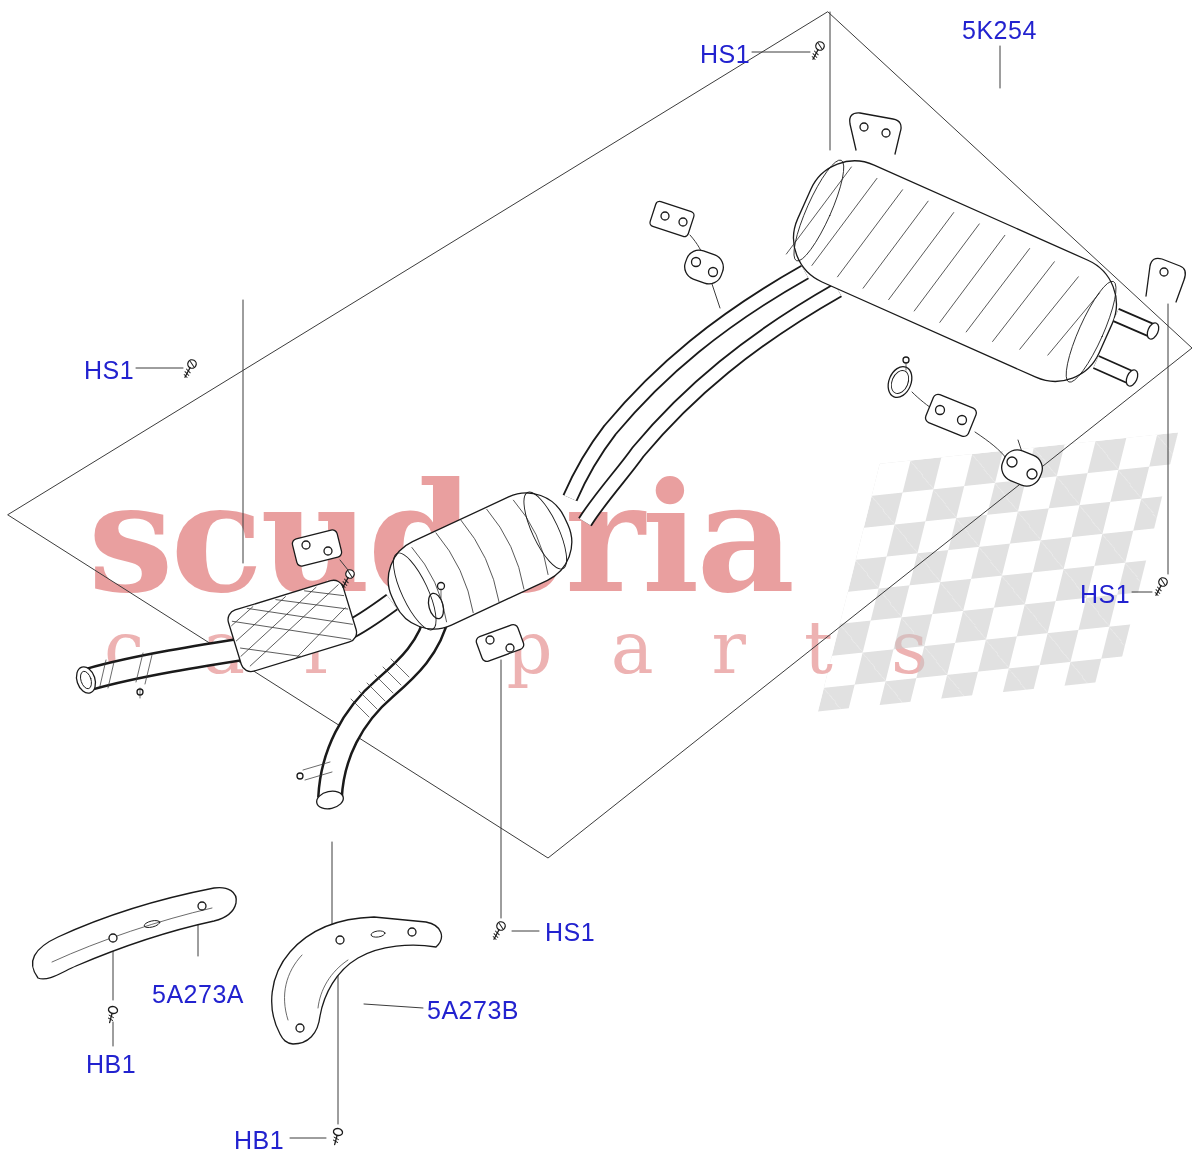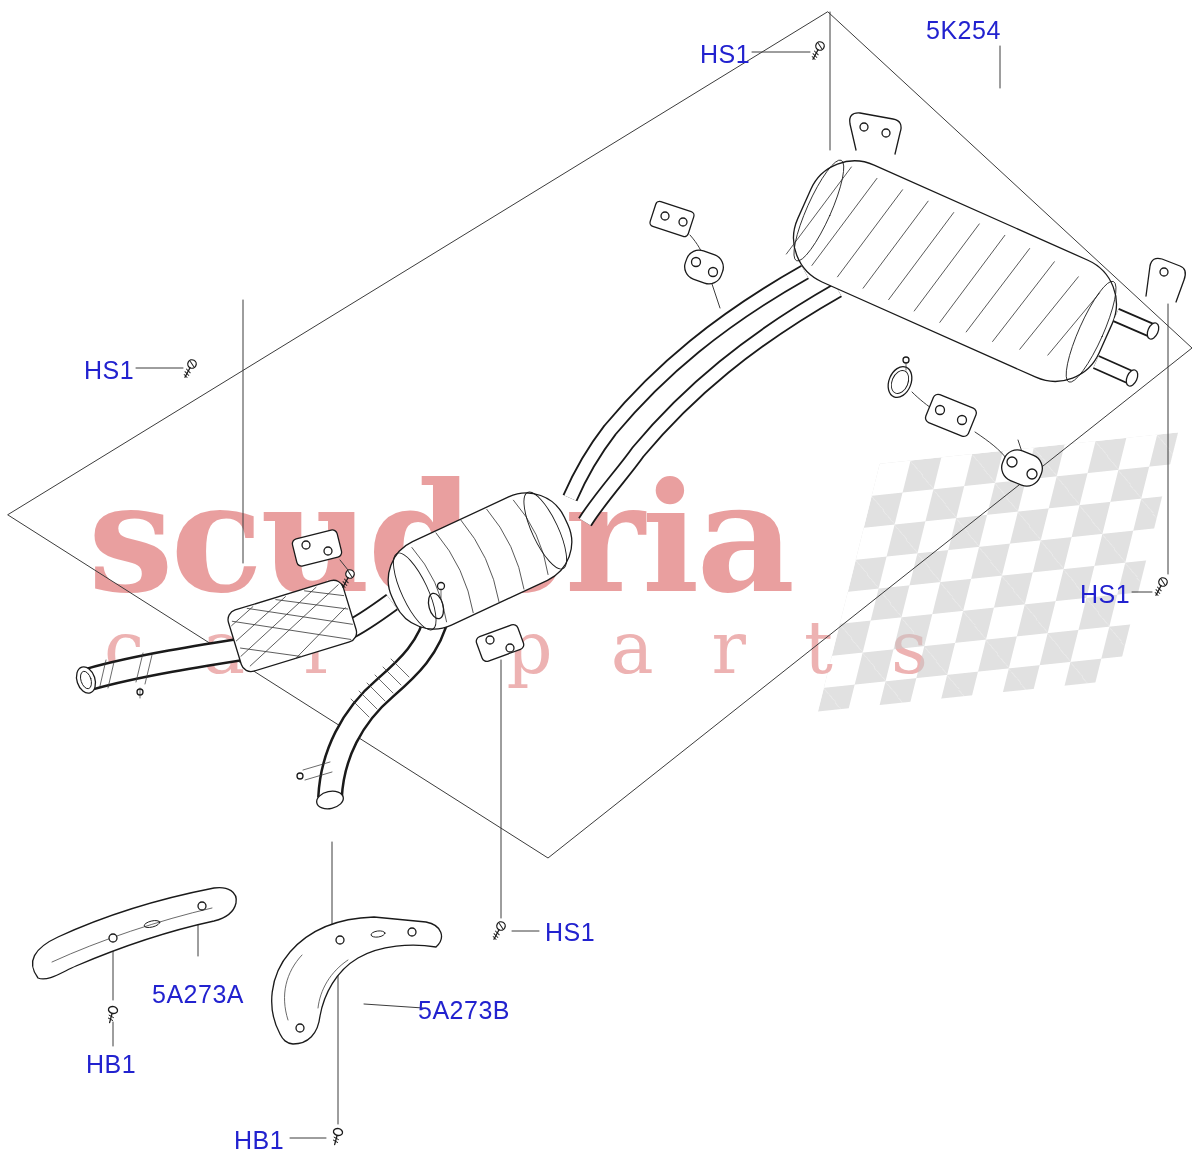--- a/index.html
+++ b/index.html
@@ -222,22 +222,22 @@
       </g>
     <g>
         <use href="#blt" transform="translate(113 1010) rotate(15)"></use>
       </g>
     <g>
         <use href="#blt" transform="translate(338 1132) rotate(15)"></use>
       </g>
   </svg>
 
   <span class="part-label" style="left:700px;top:40px">HS1</span>
-  <span class="part-label" style="left:926px;top:16px">5K254</span>
+  <span class="part-label" style="left:962px;top:16px">5K254</span>
   <span class="part-label" style="left:84px;top:356px">HS1</span>
   <span class="part-label" style="left:1080px;top:580px">HS1</span>
   <span class="part-label" style="left:545px;top:918px">HS1</span>
   <span class="part-label" style="left:152px;top:980px">5A273A</span>
-  <span class="part-label" style="left:418px;top:996px">5A273B</span>
+  <span class="part-label" style="left:427px;top:996px">5A273B</span>
   <span class="part-label" style="left:86px;top:1050px">HB1</span>
   <span class="part-label" style="left:234px;top:1126px">HB1</span>
 
 </div>
 
 </body></html>

